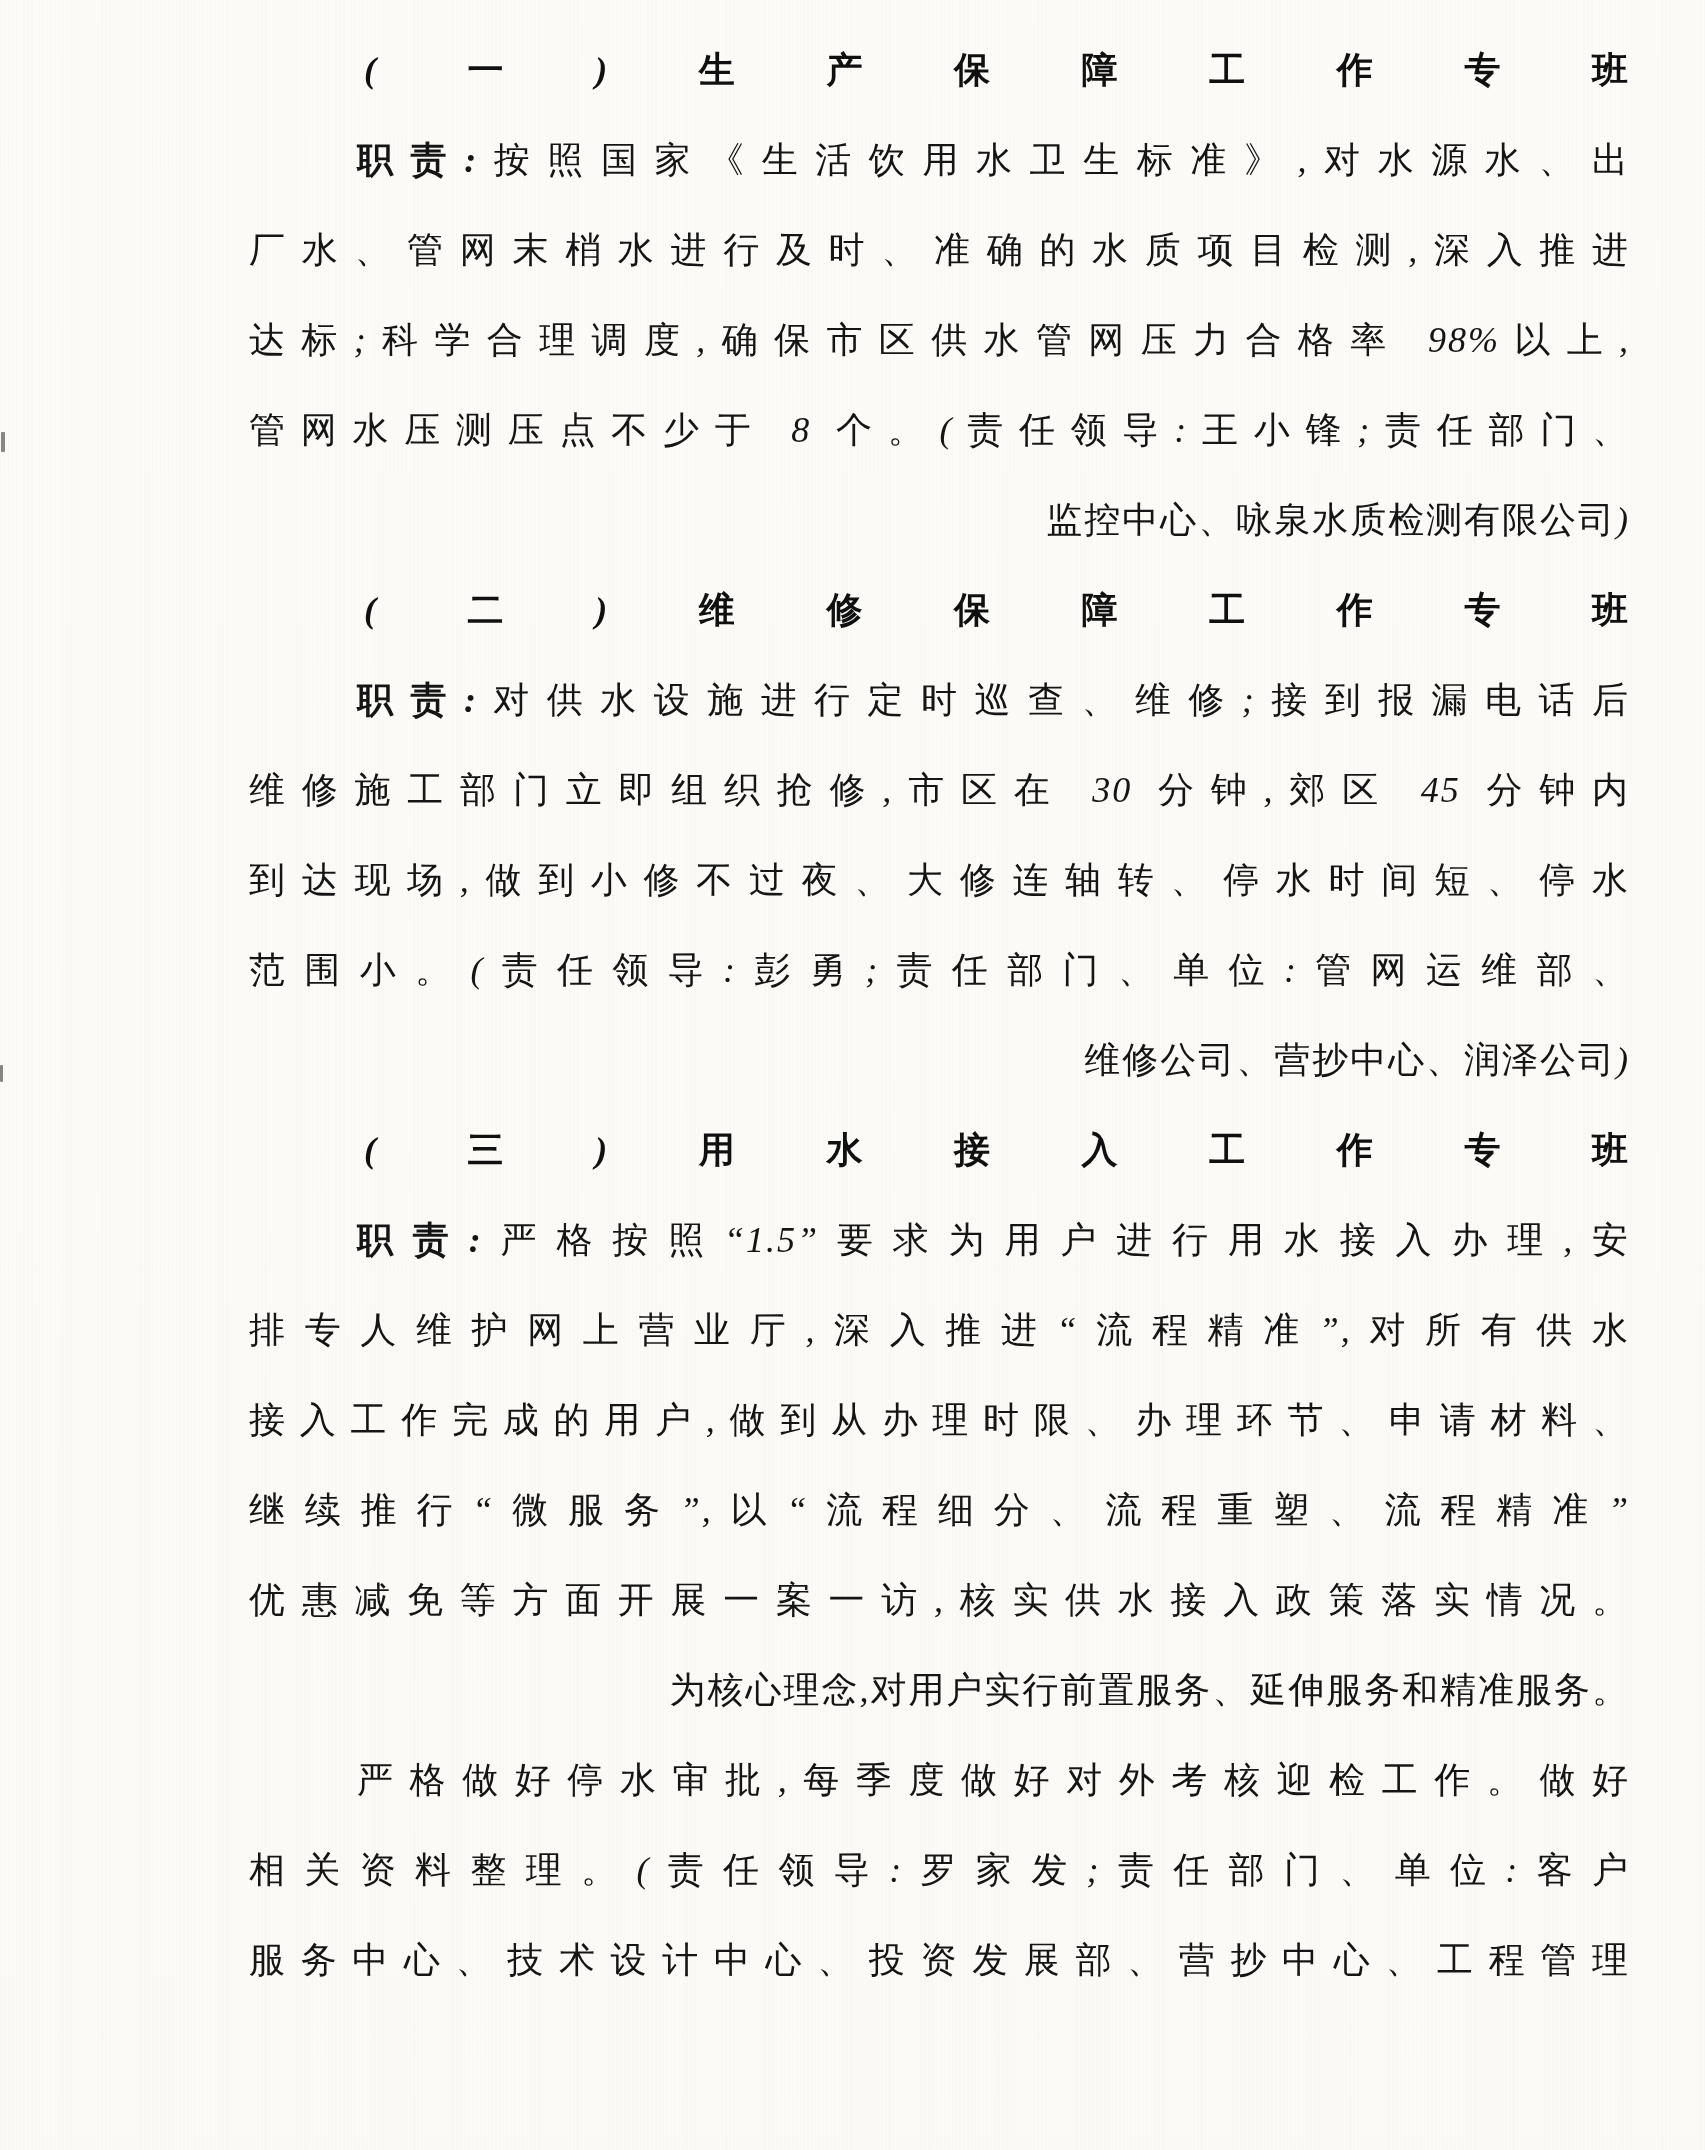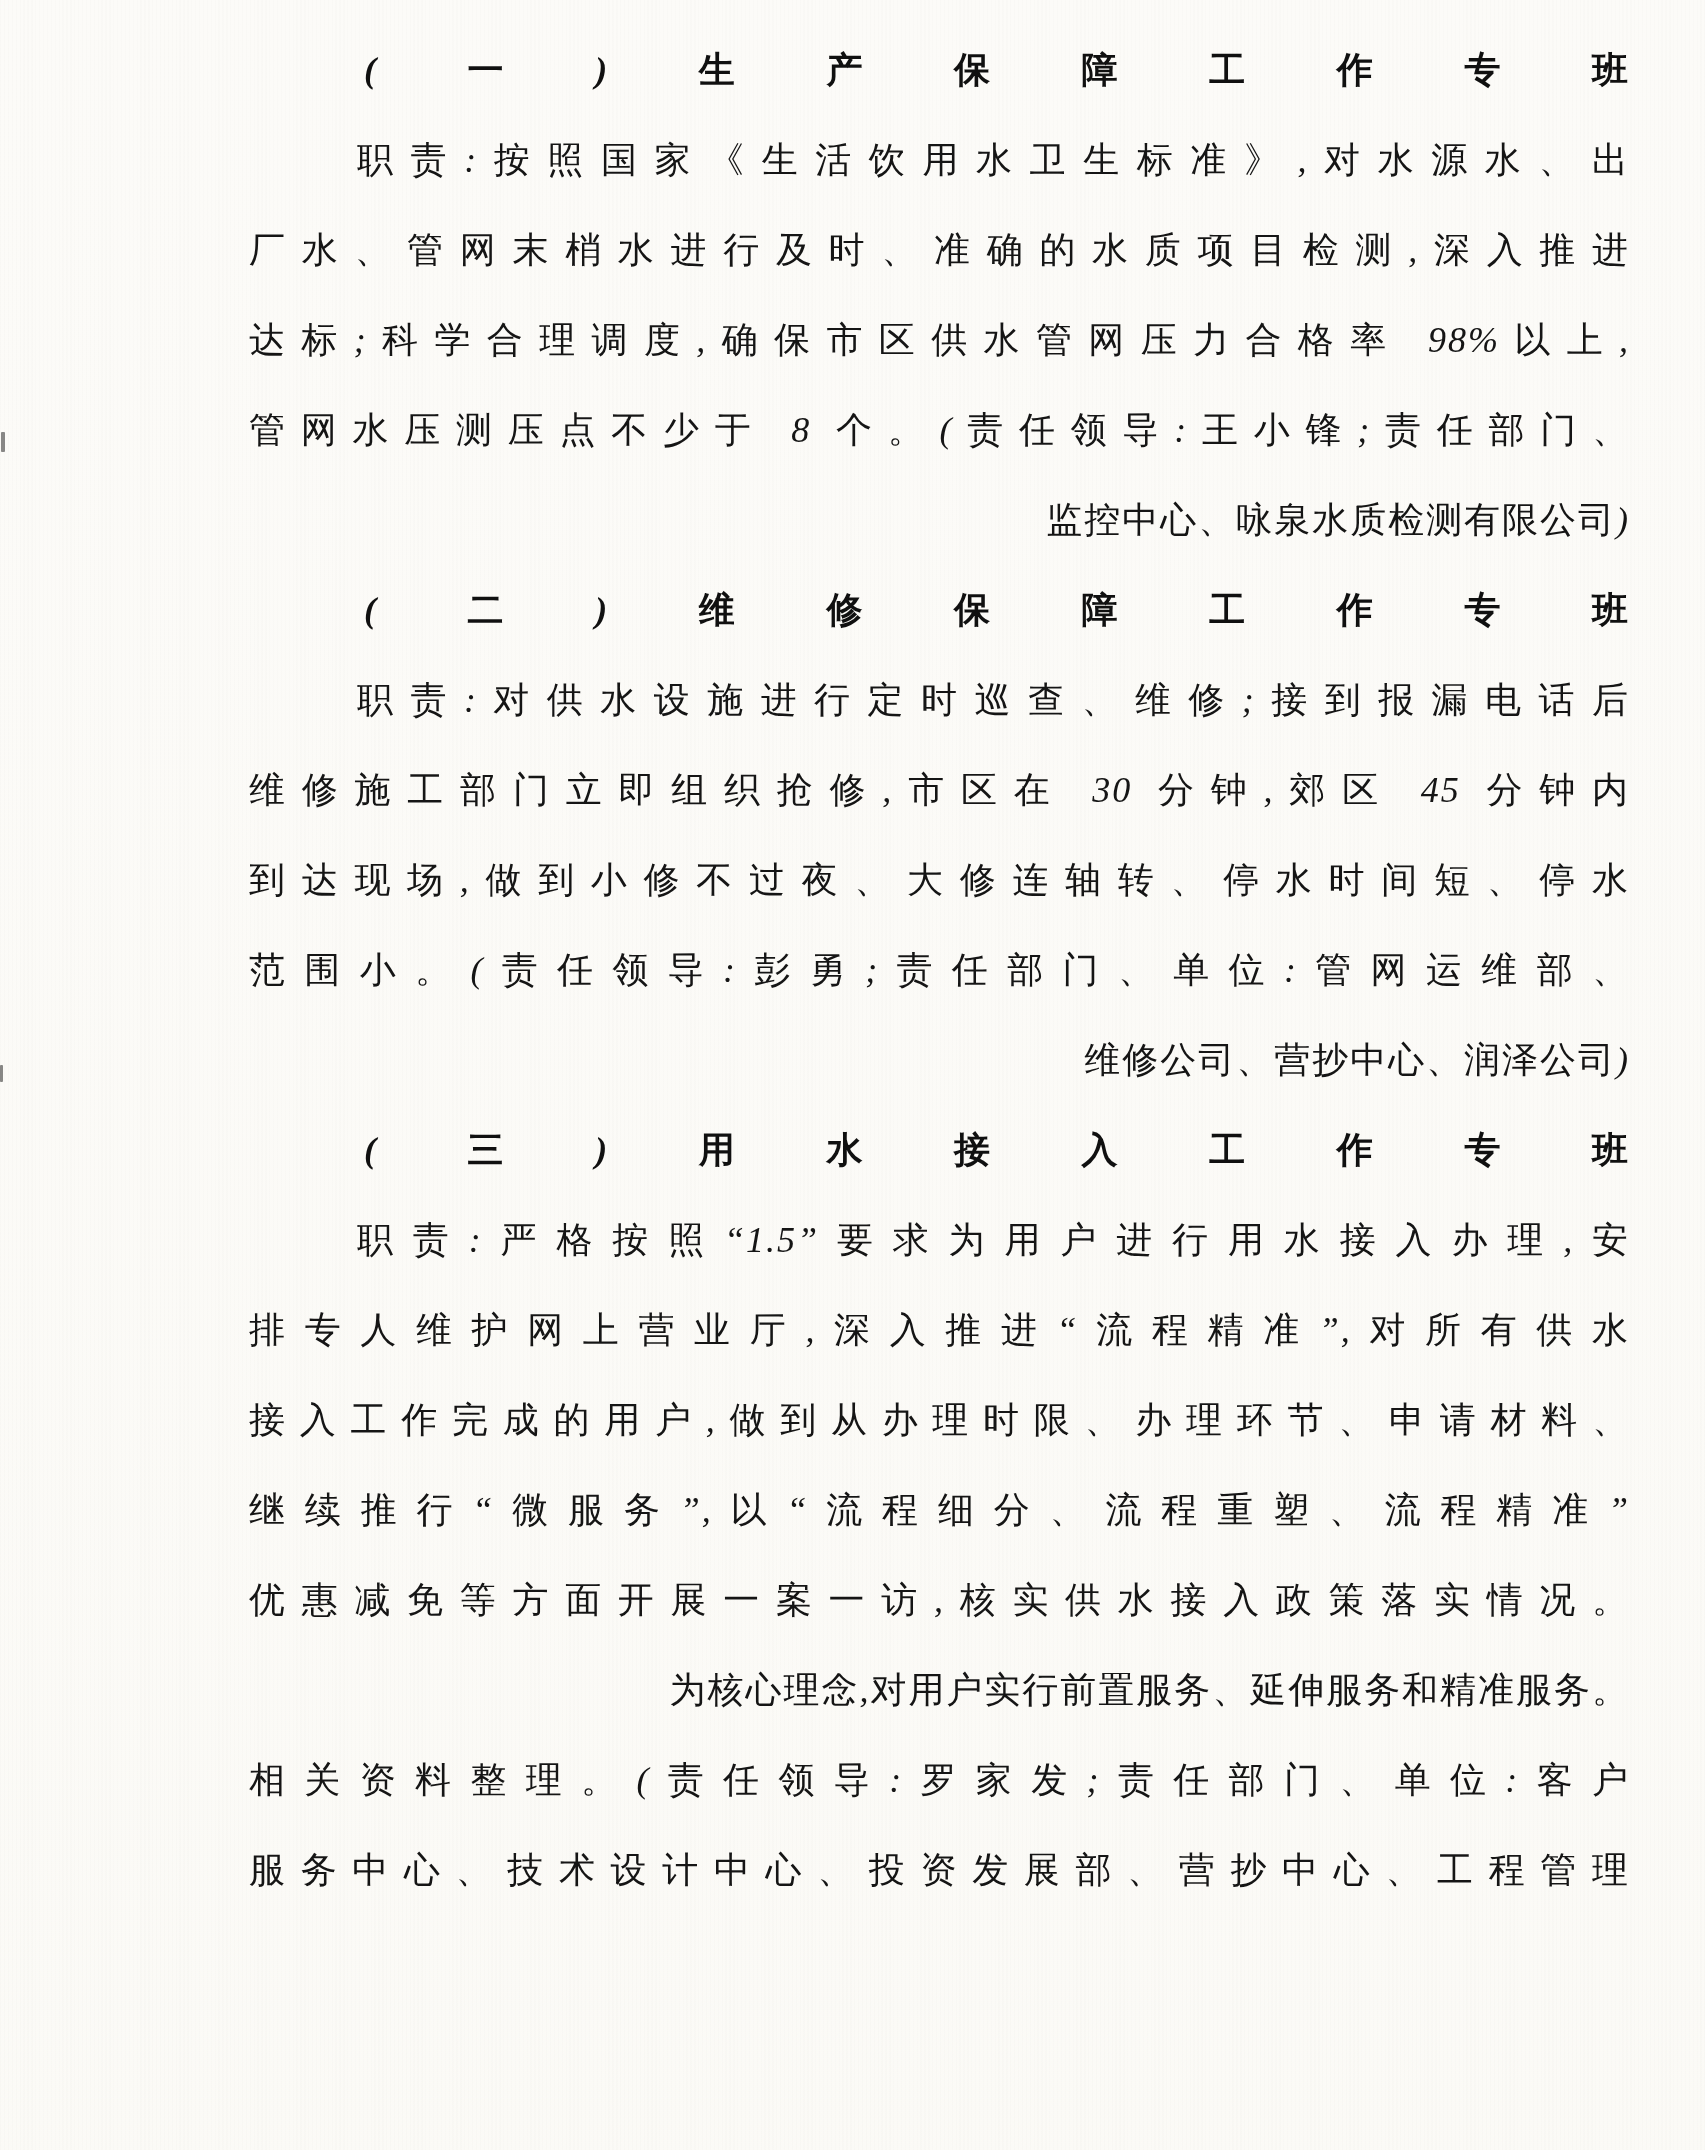--- a/index.html
+++ b/index.html
@@ -32,21 +32,21 @@
     text-align:right;
     text-align-last:auto;
   }
   .ln.indent{ text-indent:108px; }
   .hd{
     font-weight:bold;
     padding-left:115px;
     color:#101010;
     text-align:left;
   }
-  .duty{ font-weight:normal; }
+  .duty{ font-weight:bold; }
   .speck{ position:absolute;background:rgba(40,40,40,0.55);border-radius:0.9px; }
   .speck.s1{ left:0.9px;top:432px;width:4.3px;height:20px; }
   .speck.s2{ left:0;top:1065px;width:3.4px;height:17px; }
 </style>
 </head>
 <body>
 
 <div class="page">
 
   <div class="speck s1"></div>
@@ -69,19 +69,20 @@
     <div class="ln end">维修公司、营抄中心、润泽公司)</div>
 
     <div class="ln hd">(三)用水接入工作专班</div>
     <div class="ln indent"><span class="duty">职责:</span><span>严格按照“1.5”要求为用户进行用水接入办理,安</span></div>
     <div class="ln">排专人维护网上营业厅,深入推进“流程精准”,对所有供水</div>
     <div class="ln">接入工作完成的用户,做到从办理时限、办理环节、申请材料、</div>
     <div class="ln">继续推行“微服务”,以“流程细分、流程重塑、流程精准”</div>
     <div class="ln">优惠减免等方面开展一案一访,核实供水接入政策落实情况。</div>
     <div class="ln end">为核心理念,对用户实行前置服务、延伸服务和精准服务。</div>
 
+    <div class="ln indent">严格做好停水审批,每季度做好对外考核迎检工作。做好</div>
     <div class="ln">相关资料整理。(责任领导:罗家发;责任部门、单位:客户</div>
     <div class="ln">服务中心、技术设计中心、投资发展部、营抄中心、工程管理</div>
 
   </main>
 
 </div>
 
 
 </body></html>

